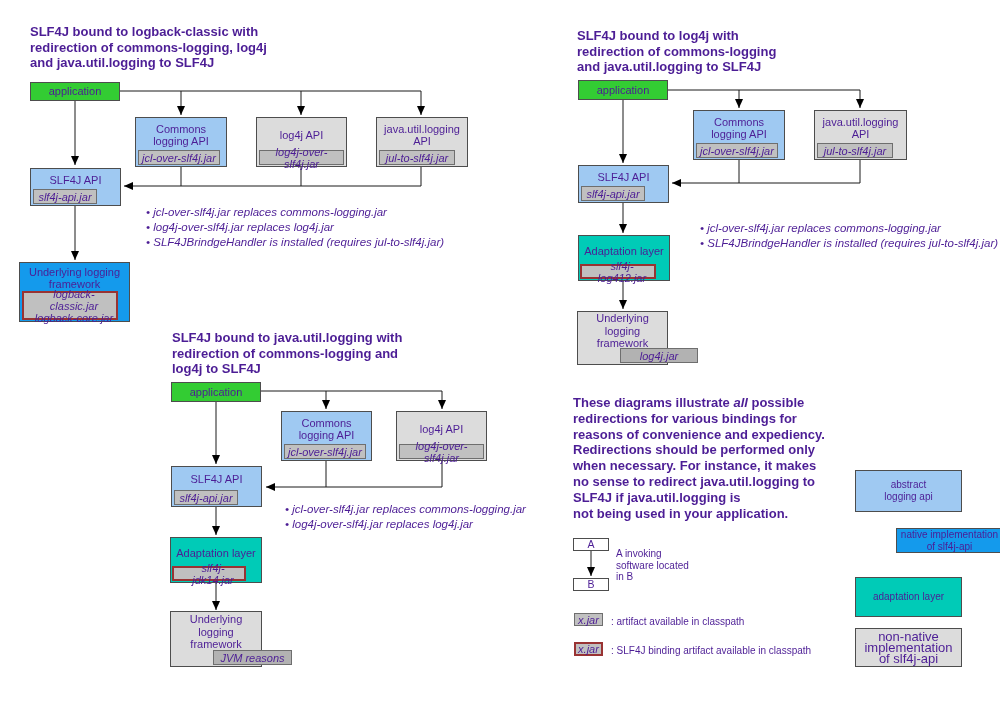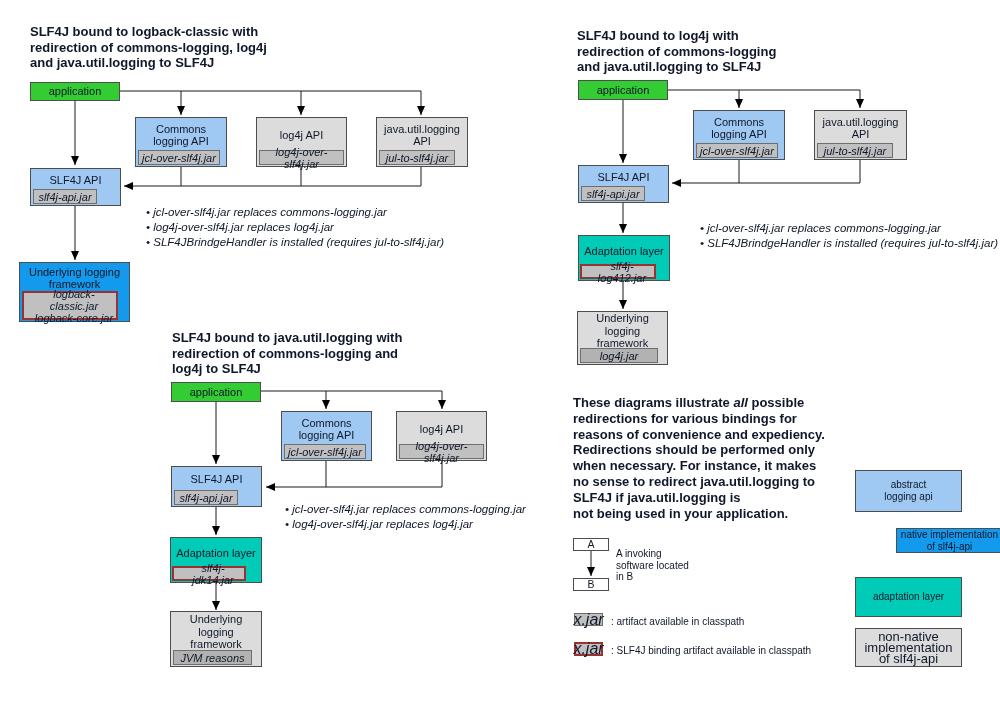--- a/index.html
+++ b/index.html
@@ -1,47 +1,47 @@
 <!DOCTYPE html>
 <html style="--green: #33cc33; --lightblue: #9fc9f2; --nativeblue: #149aec; --teal: #00cbb7; --lightgray: #dcdcdc; --jargray: #c0c0c0; --bindingred: #993333;"><head>
 <meta charset="utf-8">
 <style>
   html,body{margin:0;padding:0;background:#fff;}
   #canvas{
     position:relative;width:1000px;height:707px;overflow:hidden;
-    font-family:"Liberation Sans", sans-serif;color:#0f172a;background:#fff;
+    font-family:"Liberation Sans", sans-serif;color:#4c1d95;background:#fff;
   }
   svg.wires{position:absolute;left:0;top:0;z-index:0;}
   .dtitle{position:absolute;font-weight:bold;font-size:13px;line-height:15.5px;white-space:pre-line;z-index:2;}
   .box{position:absolute;border:1px solid #4d4d4d;box-sizing:border-box;display:flex;align-items:center;
        justify-content:center;text-align:center;font-size:11px;line-height:12.5px;z-index:1;}
   .box .lbl{white-space:pre-line;}
   .green{background:var(--green);}
   .lblue{background:var(--lightblue);}
   .blue{background:var(--nativeblue);}
   .teal{background:var(--teal);}
   .lgray{background:var(--lightgray);}
   .whitebg{background:#fff;}
   .pb14{padding-bottom:14px;}
   .pb28{padding-bottom:28px;}
   .jar{position:absolute;left:2px;bottom:1px;height:15px;background:var(--jargray);border:1px solid #6e6e6e;
        font-style:italic;font-size:11px;line-height:12px;display:flex;align-items:center;justify-content:center;
        box-sizing:border-box;white-space:pre-line;z-index:2;}
   .jar.binding{border:2px solid var(--bindingred);padding-left:8px;}
   .jar.twoline{height:29px;}
-  .jar.dark{background:#b2b2b2;}
+  .jar.dark{background:#b2b2b2;margin-left:40px;}
   .notes{position:absolute;font-size:11.5px;font-style:italic;line-height:14.8px;z-index:2;white-space:nowrap;}
   .notes div::before{content:"\2022  ";}
   .para{position:absolute;font-weight:bold;font-size:13px;line-height:15.8px;white-space:pre-line;width:320px;z-index:2;}
   .para .em{font-style:italic;}
   .cap{position:absolute;font-size:10px;line-height:11.5px;white-space:pre-line;z-index:2;}
   .tbox{position:absolute;width:107px;border:1px solid #4d4d4d;display:flex;align-items:center;justify-content:center;
         text-align:center;font-size:10px;line-height:12px;white-space:pre-line;box-sizing:border-box;z-index:1;}
   .tbox.small{font-size:13px;line-height:11px;}
-  .jarlegend{position:absolute;background:var(--jargray);border:1px solid #6e6e6e;font-style:italic;font-size:16px;
+  .jarlegend{position:absolute;background:var(--jargray);border:1px solid #6e6e6e;font-style:italic;font-size:11px;
         display:flex;align-items:center;justify-content:center;box-sizing:border-box;z-index:1;}
   .jarlegend.binding{border:2px solid var(--bindingred);}
 </style>
 </head>
 <body>
 
 <div id="canvas">
 
   <svg class="wires" width="1000" height="707">
     <defs>

